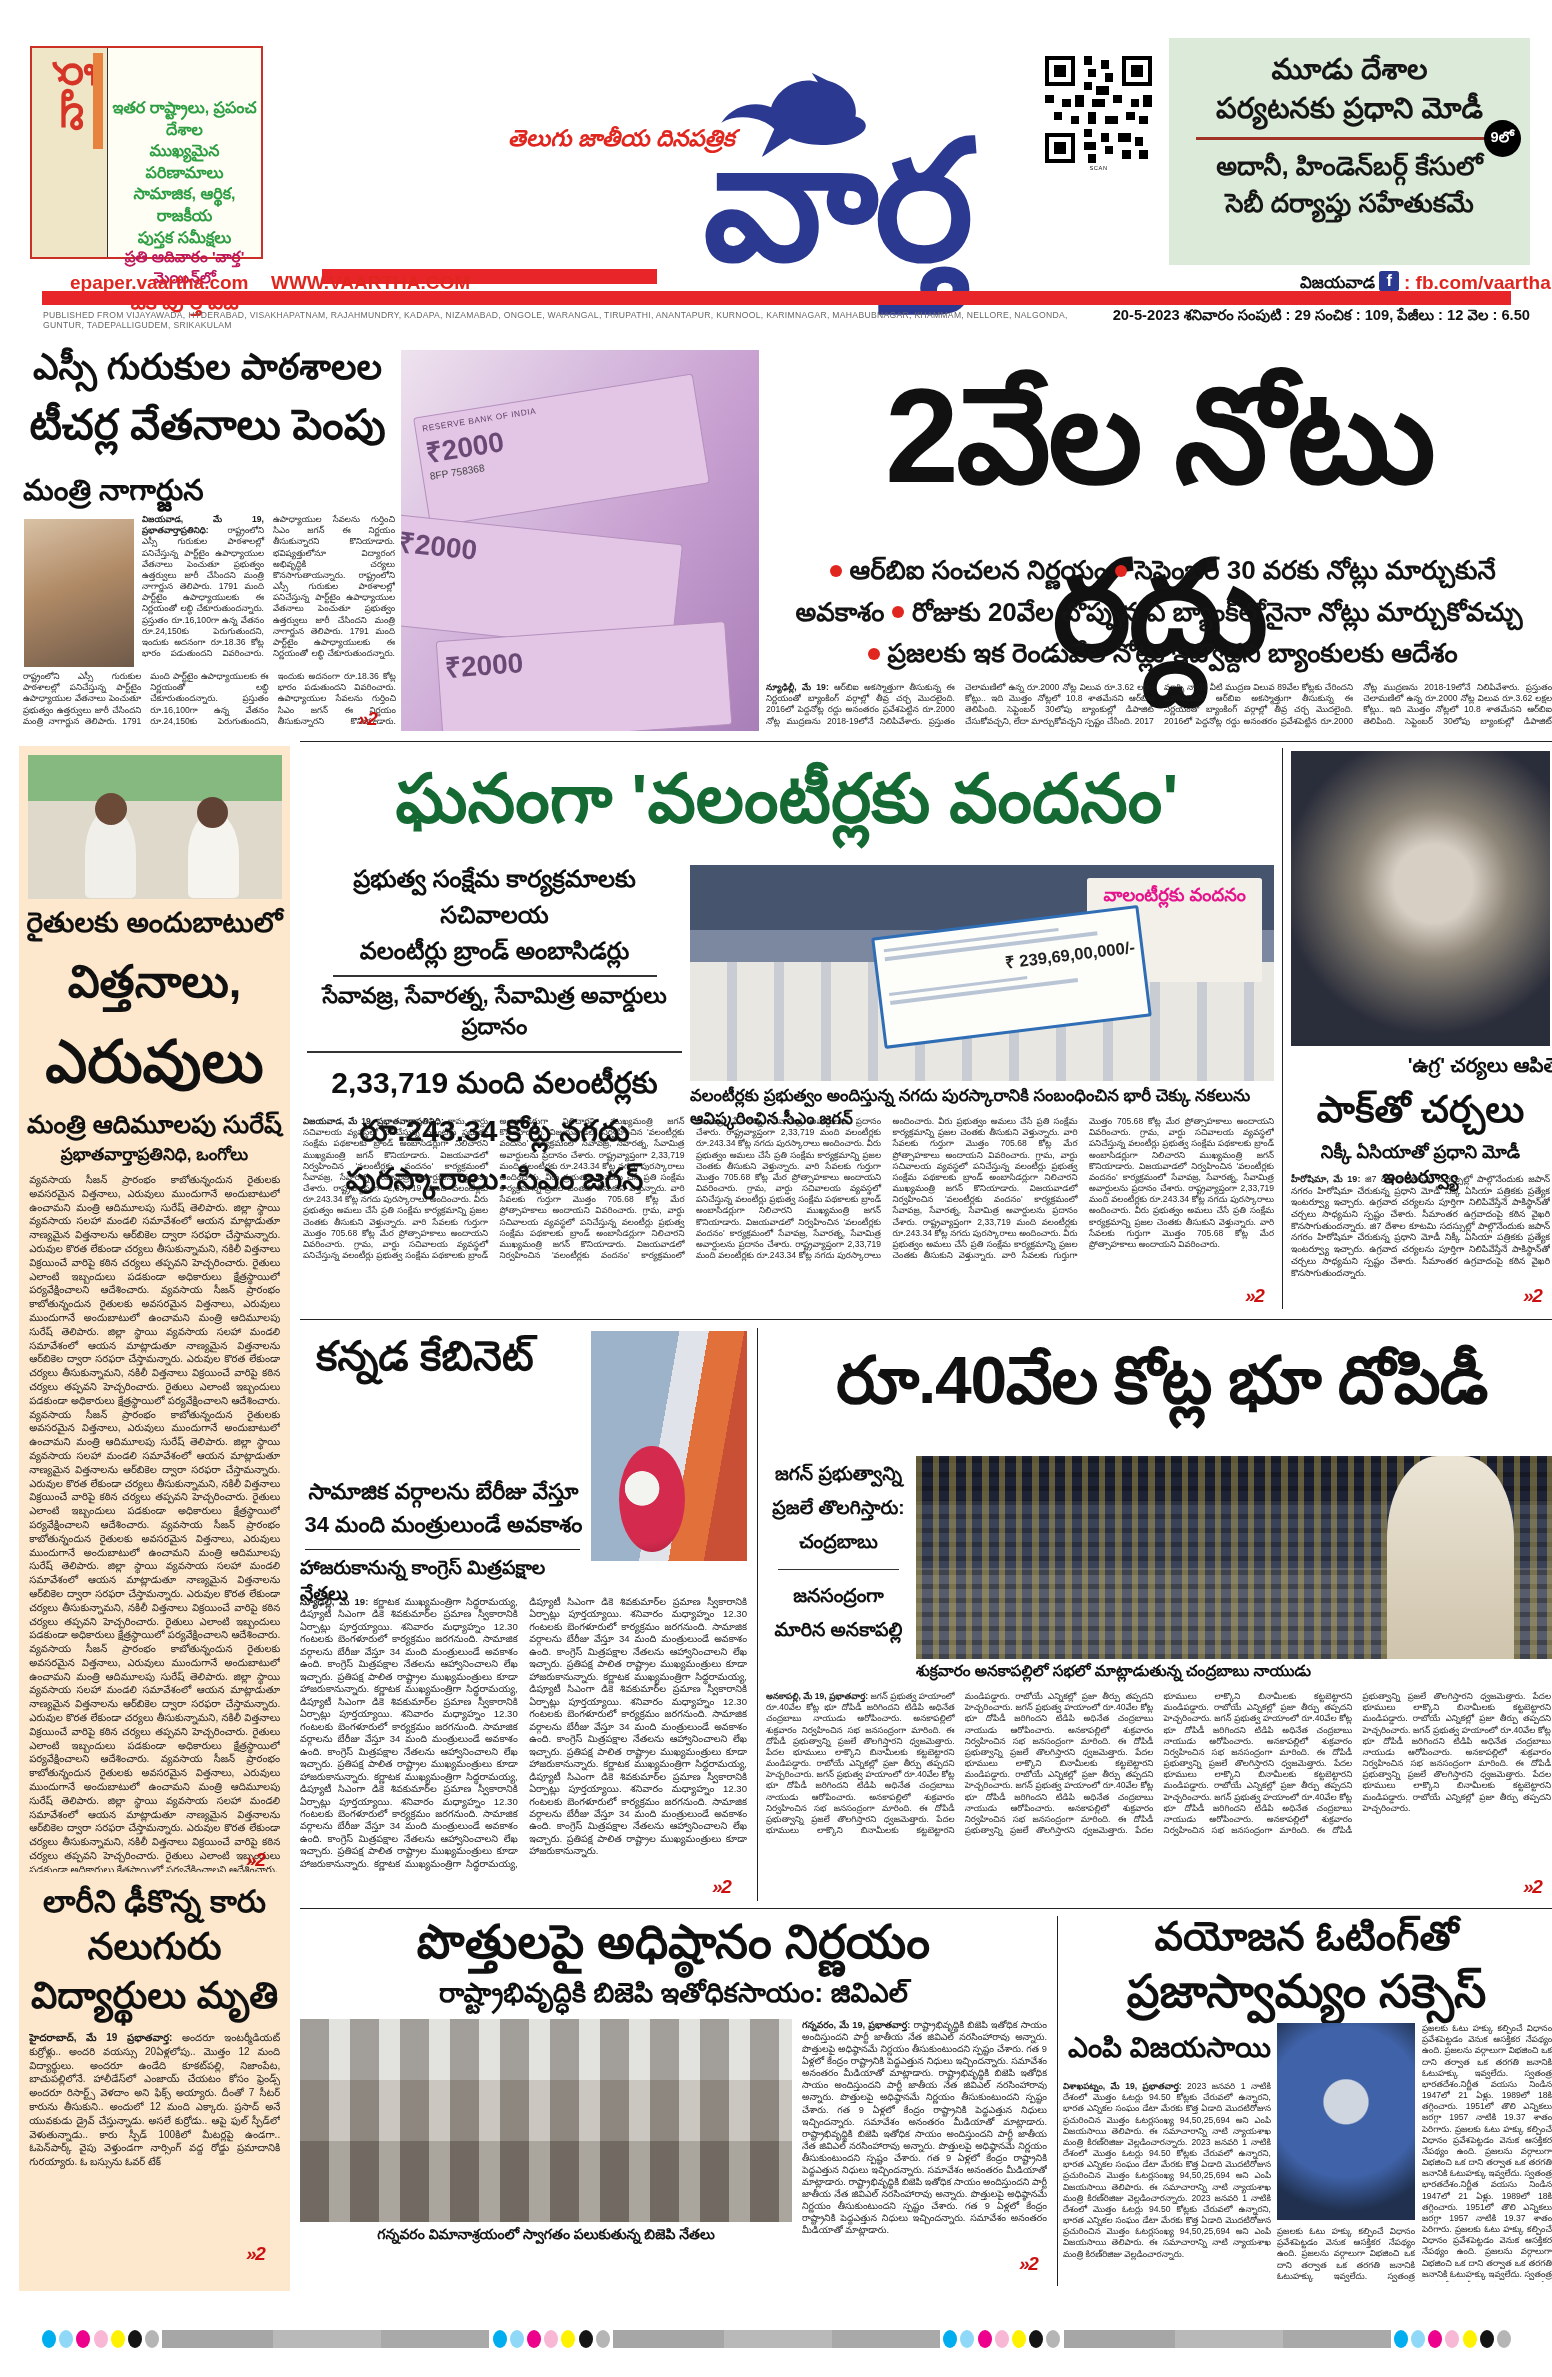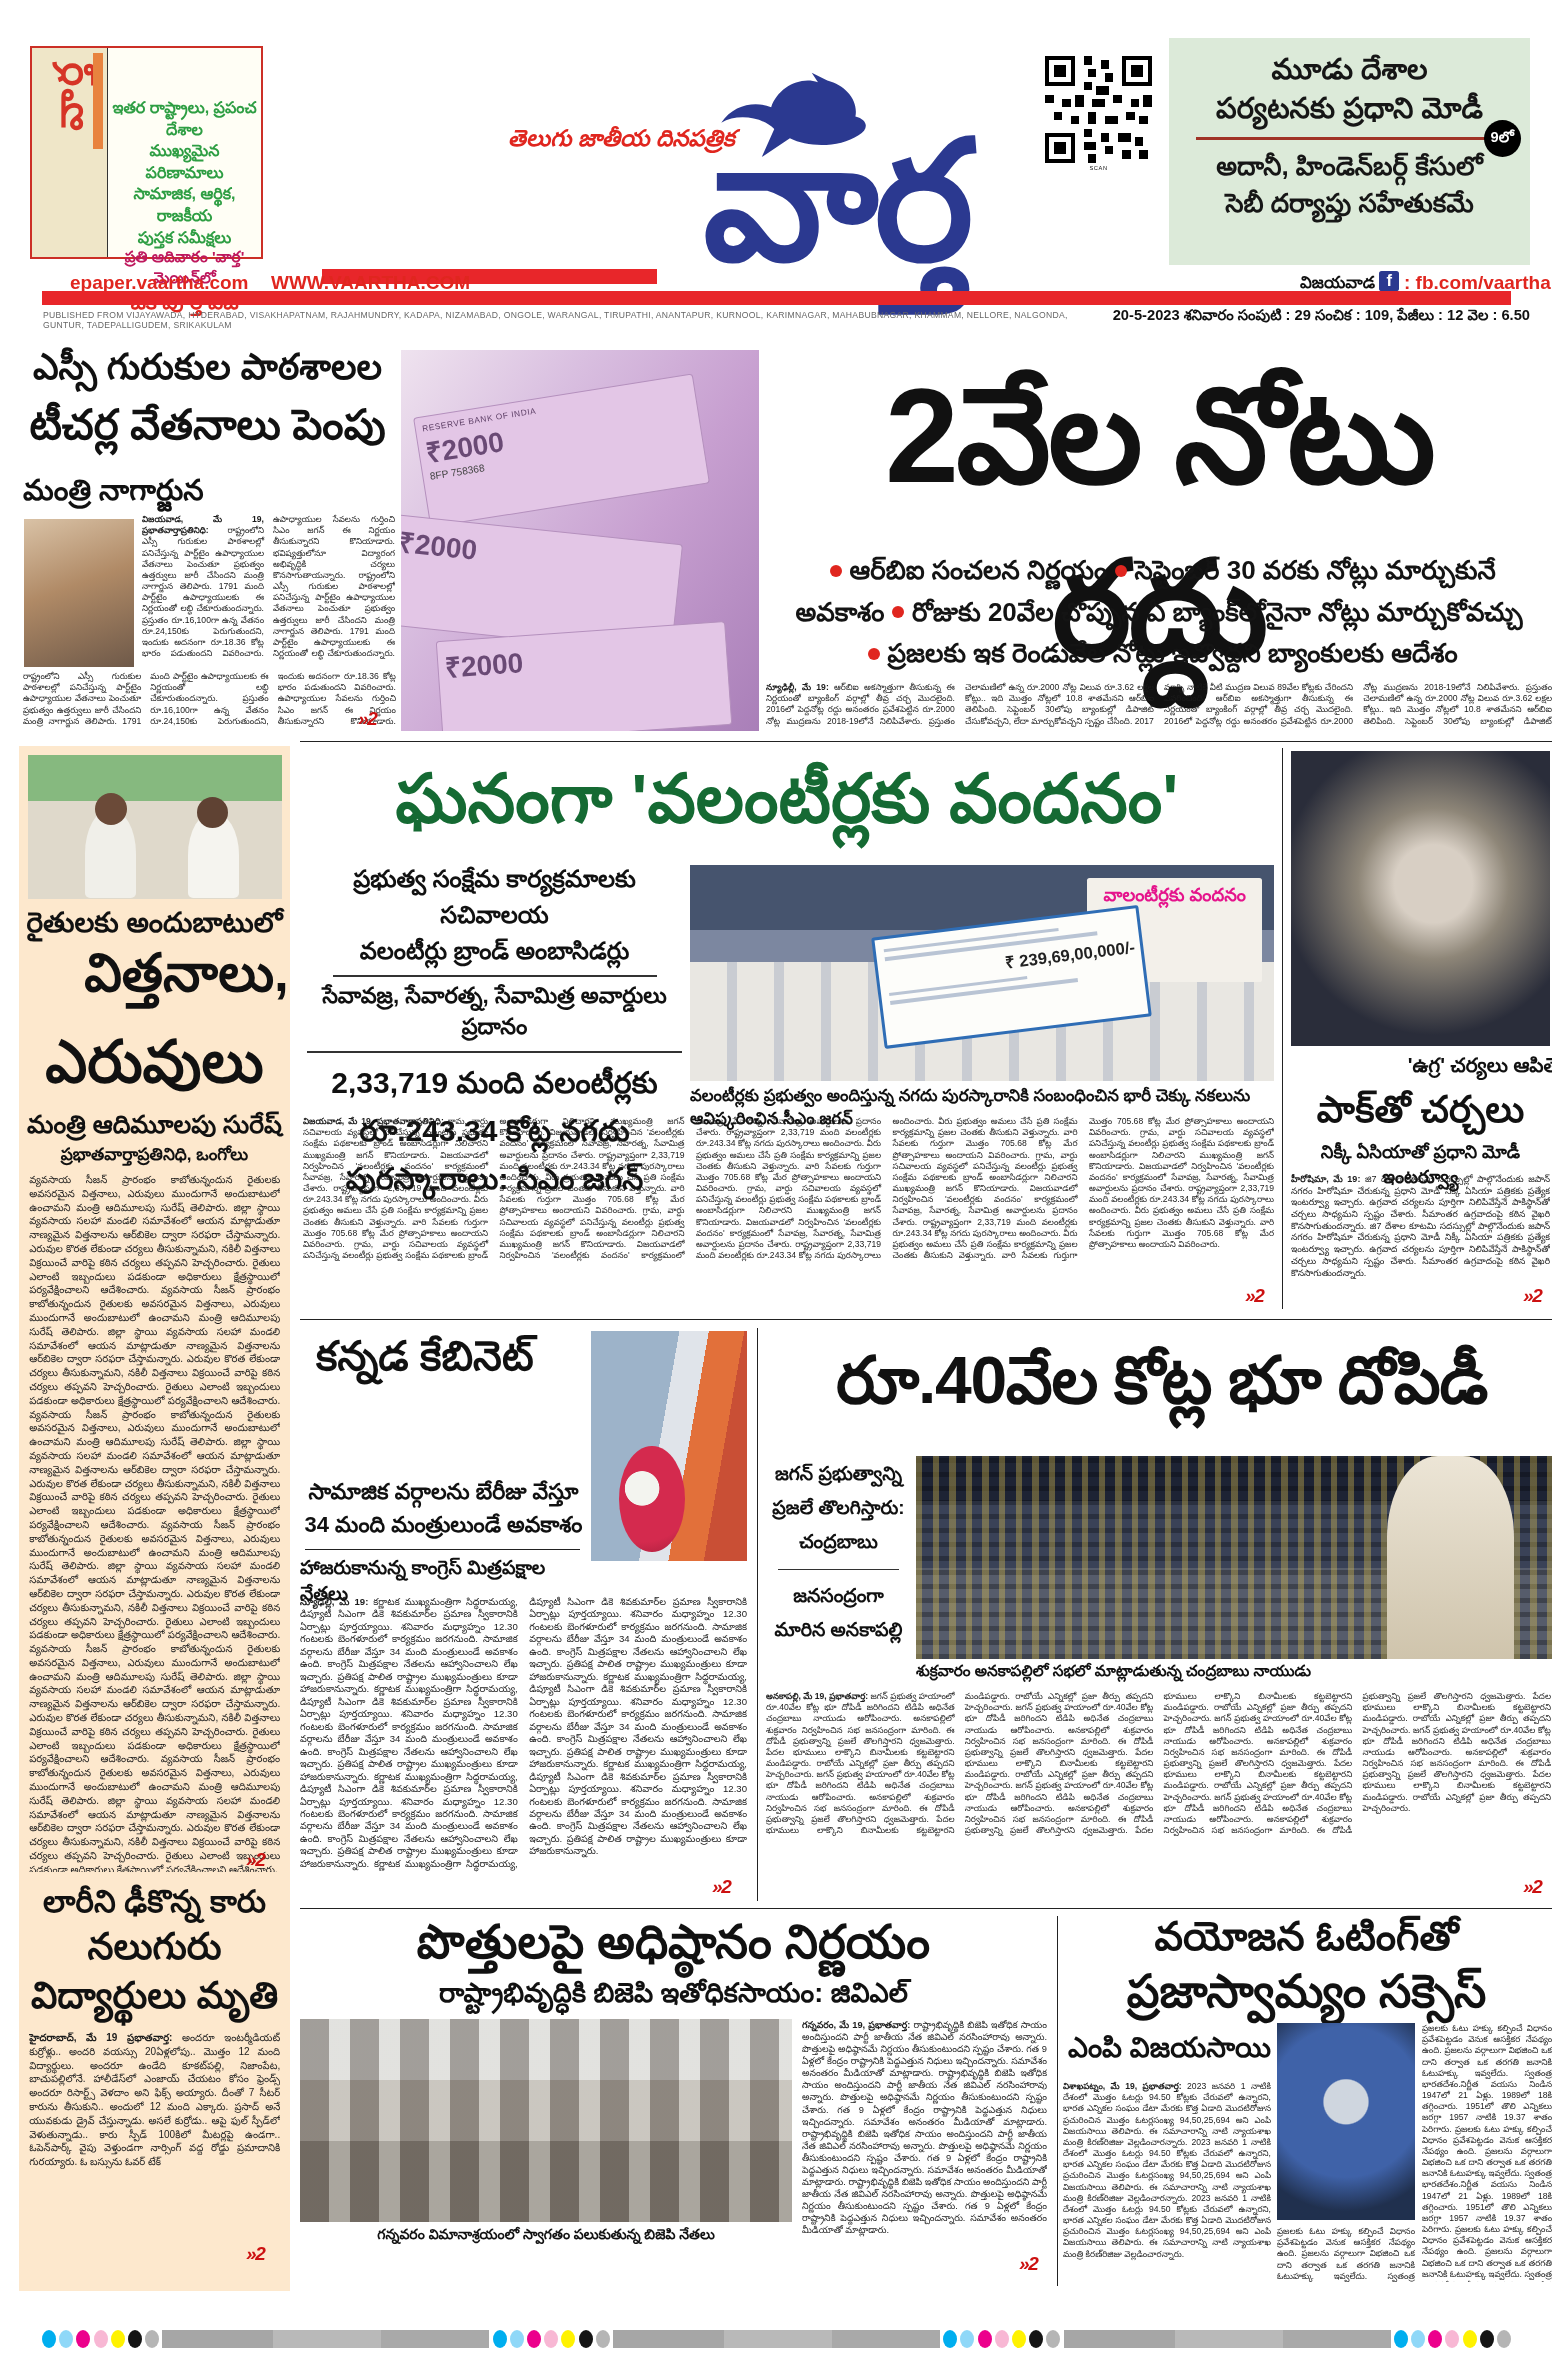--- a/index.html
+++ b/index.html
@@ -207,21 +207,21 @@
   <div class="rule-h" style="left:300px;top:741px;width:1252px;"></div>
 
   <div class="abs seeds-col">
     <div class="ph ph-meeting" style="left:9px;top:9px;width:254px;height:144px;">
       <div class="fig" style="left:57px;top:54px;width:51px;height:89px;background:#f0efe9;"></div>
       <div class="fig" style="left:67px;top:38px;width:32px;height:32px;background:#6b4a38;border-radius:50%;"></div>
       <div class="fig" style="left:160px;top:57px;width:51px;height:86px;background:#f5f4ef;"></div>
       <div class="fig" style="left:169px;top:42px;width:31px;height:31px;background:#5f4233;border-radius:50%;"></div>
     </div>
     <div class="abs b9 c" style="left:0;top:161px;width:271px;font-size:28px;">రైతులకు అందుబాటులో</div>
-    <div class="abs b9 c" style="left:0;top:196px;width:271px;font-size:53px;padding-left:32px;">విత్తనాలు,</div>
+    <div class="abs b9 c" style="left:0;top:210px;width:271px;font-size:45px;">విత్తనాలు,</div>
     <div class="abs b9 c" style="left:0;top:282px;width:271px;font-size:59px;">ఎరువులు</div>
     <div class="abs b7 c" style="left:0;top:364px;width:271px;font-size:25px;">మంత్రి ఆదిమూలపు సురేష్</div>
     <div class="abs c" style="left:0;top:399px;width:271px;font-size:17px;font-weight:800;">ప్రభాతవార్తాప్రతినిధి, ఒంగోలు</div>
     <div class="abs body-txt" style="left:10.2px;top:427px;width:251px;height:699px;font-size:10px;line-height:1.38;"><span>వ్యవసాయ సీజన్ ప్రారంభం కాబోతున్నందున రైతులకు అవసరమైన విత్తనాలు, ఎరువులు ముందుగానే అందుబాటులో ఉంచామని మంత్రి ఆదిమూలపు సురేష్ తెలిపారు. జిల్లా స్థాయి వ్యవసాయ సలహా మండలి సమావేశంలో ఆయన మాట్లాడుతూ నాణ్యమైన విత్తనాలను ఆర్‌బికెల ద్వారా సరఫరా చేస్తామన్నారు. ఎరువుల కొరత లేకుండా చర్యలు తీసుకున్నామని, నకిలీ విత్తనాలు విక్రయించే వారిపై కఠిన చర్యలు తప్పవని హెచ్చరించారు. రైతులు ఎలాంటి ఇబ్బందులు పడకుండా అధికారులు క్షేత్రస్థాయిలో పర్యవేక్షించాలని ఆదేశించారు. వ్యవసాయ సీజన్ ప్రారంభం కాబోతున్నందున రైతులకు అవసరమైన విత్తనాలు, ఎరువులు ముందుగానే అందుబాటులో ఉంచామని మంత్రి ఆదిమూలపు సురేష్ తెలిపారు. జిల్లా స్థాయి వ్యవసాయ సలహా మండలి సమావేశంలో ఆయన మాట్లాడుతూ నాణ్యమైన విత్తనాలను ఆర్‌బికెల ద్వారా సరఫరా చేస్తామన్నారు. ఎరువుల కొరత లేకుండా చర్యలు తీసుకున్నామని, నకిలీ విత్తనాలు విక్రయించే వారిపై కఠిన చర్యలు తప్పవని హెచ్చరించారు. రైతులు ఎలాంటి ఇబ్బందులు పడకుండా అధికారులు క్షేత్రస్థాయిలో పర్యవేక్షించాలని ఆదేశించారు. వ్యవసాయ సీజన్ ప్రారంభం కాబోతున్నందున రైతులకు అవసరమైన విత్తనాలు, ఎరువులు ముందుగానే అందుబాటులో ఉంచామని మంత్రి ఆదిమూలపు సురేష్ తెలిపారు. జిల్లా స్థాయి వ్యవసాయ సలహా మండలి సమావేశంలో ఆయన మాట్లాడుతూ నాణ్యమైన విత్తనాలను ఆర్‌బికెల ద్వారా సరఫరా చేస్తామన్నారు. ఎరువుల కొరత లేకుండా చర్యలు తీసుకున్నామని, నకిలీ విత్తనాలు విక్రయించే వారిపై కఠిన చర్యలు తప్పవని హెచ్చరించారు. రైతులు ఎలాంటి ఇబ్బందులు పడకుండా అధికారులు క్షేత్రస్థాయిలో పర్యవేక్షించాలని ఆదేశించారు. వ్యవసాయ సీజన్ ప్రారంభం కాబోతున్నందున రైతులకు అవసరమైన విత్తనాలు, ఎరువులు ముందుగానే అందుబాటులో ఉంచామని మంత్రి ఆదిమూలపు సురేష్ తెలిపారు. జిల్లా స్థాయి వ్యవసాయ సలహా మండలి సమావేశంలో ఆయన మాట్లాడుతూ నాణ్యమైన విత్తనాలను ఆర్‌బికెల ద్వారా సరఫరా చేస్తామన్నారు. ఎరువుల కొరత లేకుండా చర్యలు తీసుకున్నామని, నకిలీ విత్తనాలు విక్రయించే వారిపై కఠిన చర్యలు తప్పవని హెచ్చరించారు. రైతులు ఎలాంటి ఇబ్బందులు పడకుండా అధికారులు క్షేత్రస్థాయిలో పర్యవేక్షించాలని ఆదేశించారు. వ్యవసాయ సీజన్ ప్రారంభం కాబోతున్నందున రైతులకు అవసరమైన విత్తనాలు, ఎరువులు ముందుగానే అందుబాటులో ఉంచామని మంత్రి ఆదిమూలపు సురేష్ తెలిపారు. జిల్లా స్థాయి వ్యవసాయ సలహా మండలి సమావేశంలో ఆయన మాట్లాడుతూ నాణ్యమైన విత్తనాలను ఆర్‌బికెల ద్వారా సరఫరా చేస్తామన్నారు. ఎరువుల కొరత లేకుండా చర్యలు తీసుకున్నామని, నకిలీ విత్తనాలు విక్రయించే వారిపై కఠిన చర్యలు తప్పవని హెచ్చరించారు. రైతులు ఎలాంటి ఇబ్బందులు పడకుండా అధికారులు క్షేత్రస్థాయిలో పర్యవేక్షించాలని ఆదేశించారు. వ్యవసాయ సీజన్ ప్రారంభం కాబోతున్నందున రైతులకు అవసరమైన విత్తనాలు, ఎరువులు ముందుగానే అందుబాటులో ఉంచామని మంత్రి ఆదిమూలపు సురేష్ తెలిపారు. జిల్లా స్థాయి వ్యవసాయ సలహా మండలి సమావేశంలో ఆయన మాట్లాడుతూ నాణ్యమైన విత్తనాలను ఆర్‌బికెల ద్వారా సరఫరా చేస్తామన్నారు. ఎరువుల కొరత లేకుండా చర్యలు తీసుకున్నామని, నకిలీ విత్తనాలు విక్రయించే వారిపై కఠిన చర్యలు తప్పవని హెచ్చరించారు. రైతులు ఎలాంటి ఇబ్బందులు పడకుండా అధికారులు క్షేత్రస్థాయిలో పర్యవేక్షించాలని ఆదేశించారు.</span></div>
     <div class="jump" style="left:227px;top:1103px;">»2</div>
 
     <div class="abs b9 c" style="left:0;top:1138px;width:271px;font-size:31px;">లారీని ఢీకొన్న కారు</div>
     <div class="abs b9 c" style="left:0;top:1180px;width:271px;font-size:37px;">నలుగురు</div>
     <div class="abs b9 c" style="left:0;top:1229px;width:271px;font-size:37px;">విద్యార్థులు మృతి</div>
     <div class="abs body-txt" style="left:10.2px;top:1285px;width:251px;height:235px;font-size:10px;line-height:1.38;"><span class="dl">హైదరాబాద్, మే 19 ప్రభాతవార్త:</span> <span>అందరూ ఇంటర్మీడియట్ కుర్రోళ్లు.. అందరి వయస్సు 20ఏళ్లలోపు.. మొత్తం 12 మంది విద్యార్థులు. అందరూ ఉండేది కూకట్‌పల్లి, నిజాంపేట, బాచుపల్లిలోనే. హాలీడేస్‌లో ఎంజాయ్ చేయటం కోసం ఫ్రెండ్స్ అందరూ రిసార్ట్స్ వెళదాం అని ఫిక్స్ అయ్యారు. దీంతో 7 సీటర్ కారును తీసుకుని.. అందులో 12 మంది ఎక్కారు. ప్రసాద్ అనే యువకుడు డ్రైవ్ చేస్తున్నాడు. అసలే కుర్రోడు.. ఆపై ఫుల్ స్పీడ్‌లో వెళుతున్నాడు.. కారు స్పీడ్ 100కిలో మీటర్లపై ఉండగా.. ఓపెన్‌పార్క్ వైపు వెళ్తుండగా నార్సింగ్ వద్ద రోడ్డు ప్రమాదానికి గురయ్యారు. ఓ బస్సును ఓవర్ టేక్</span></div>

